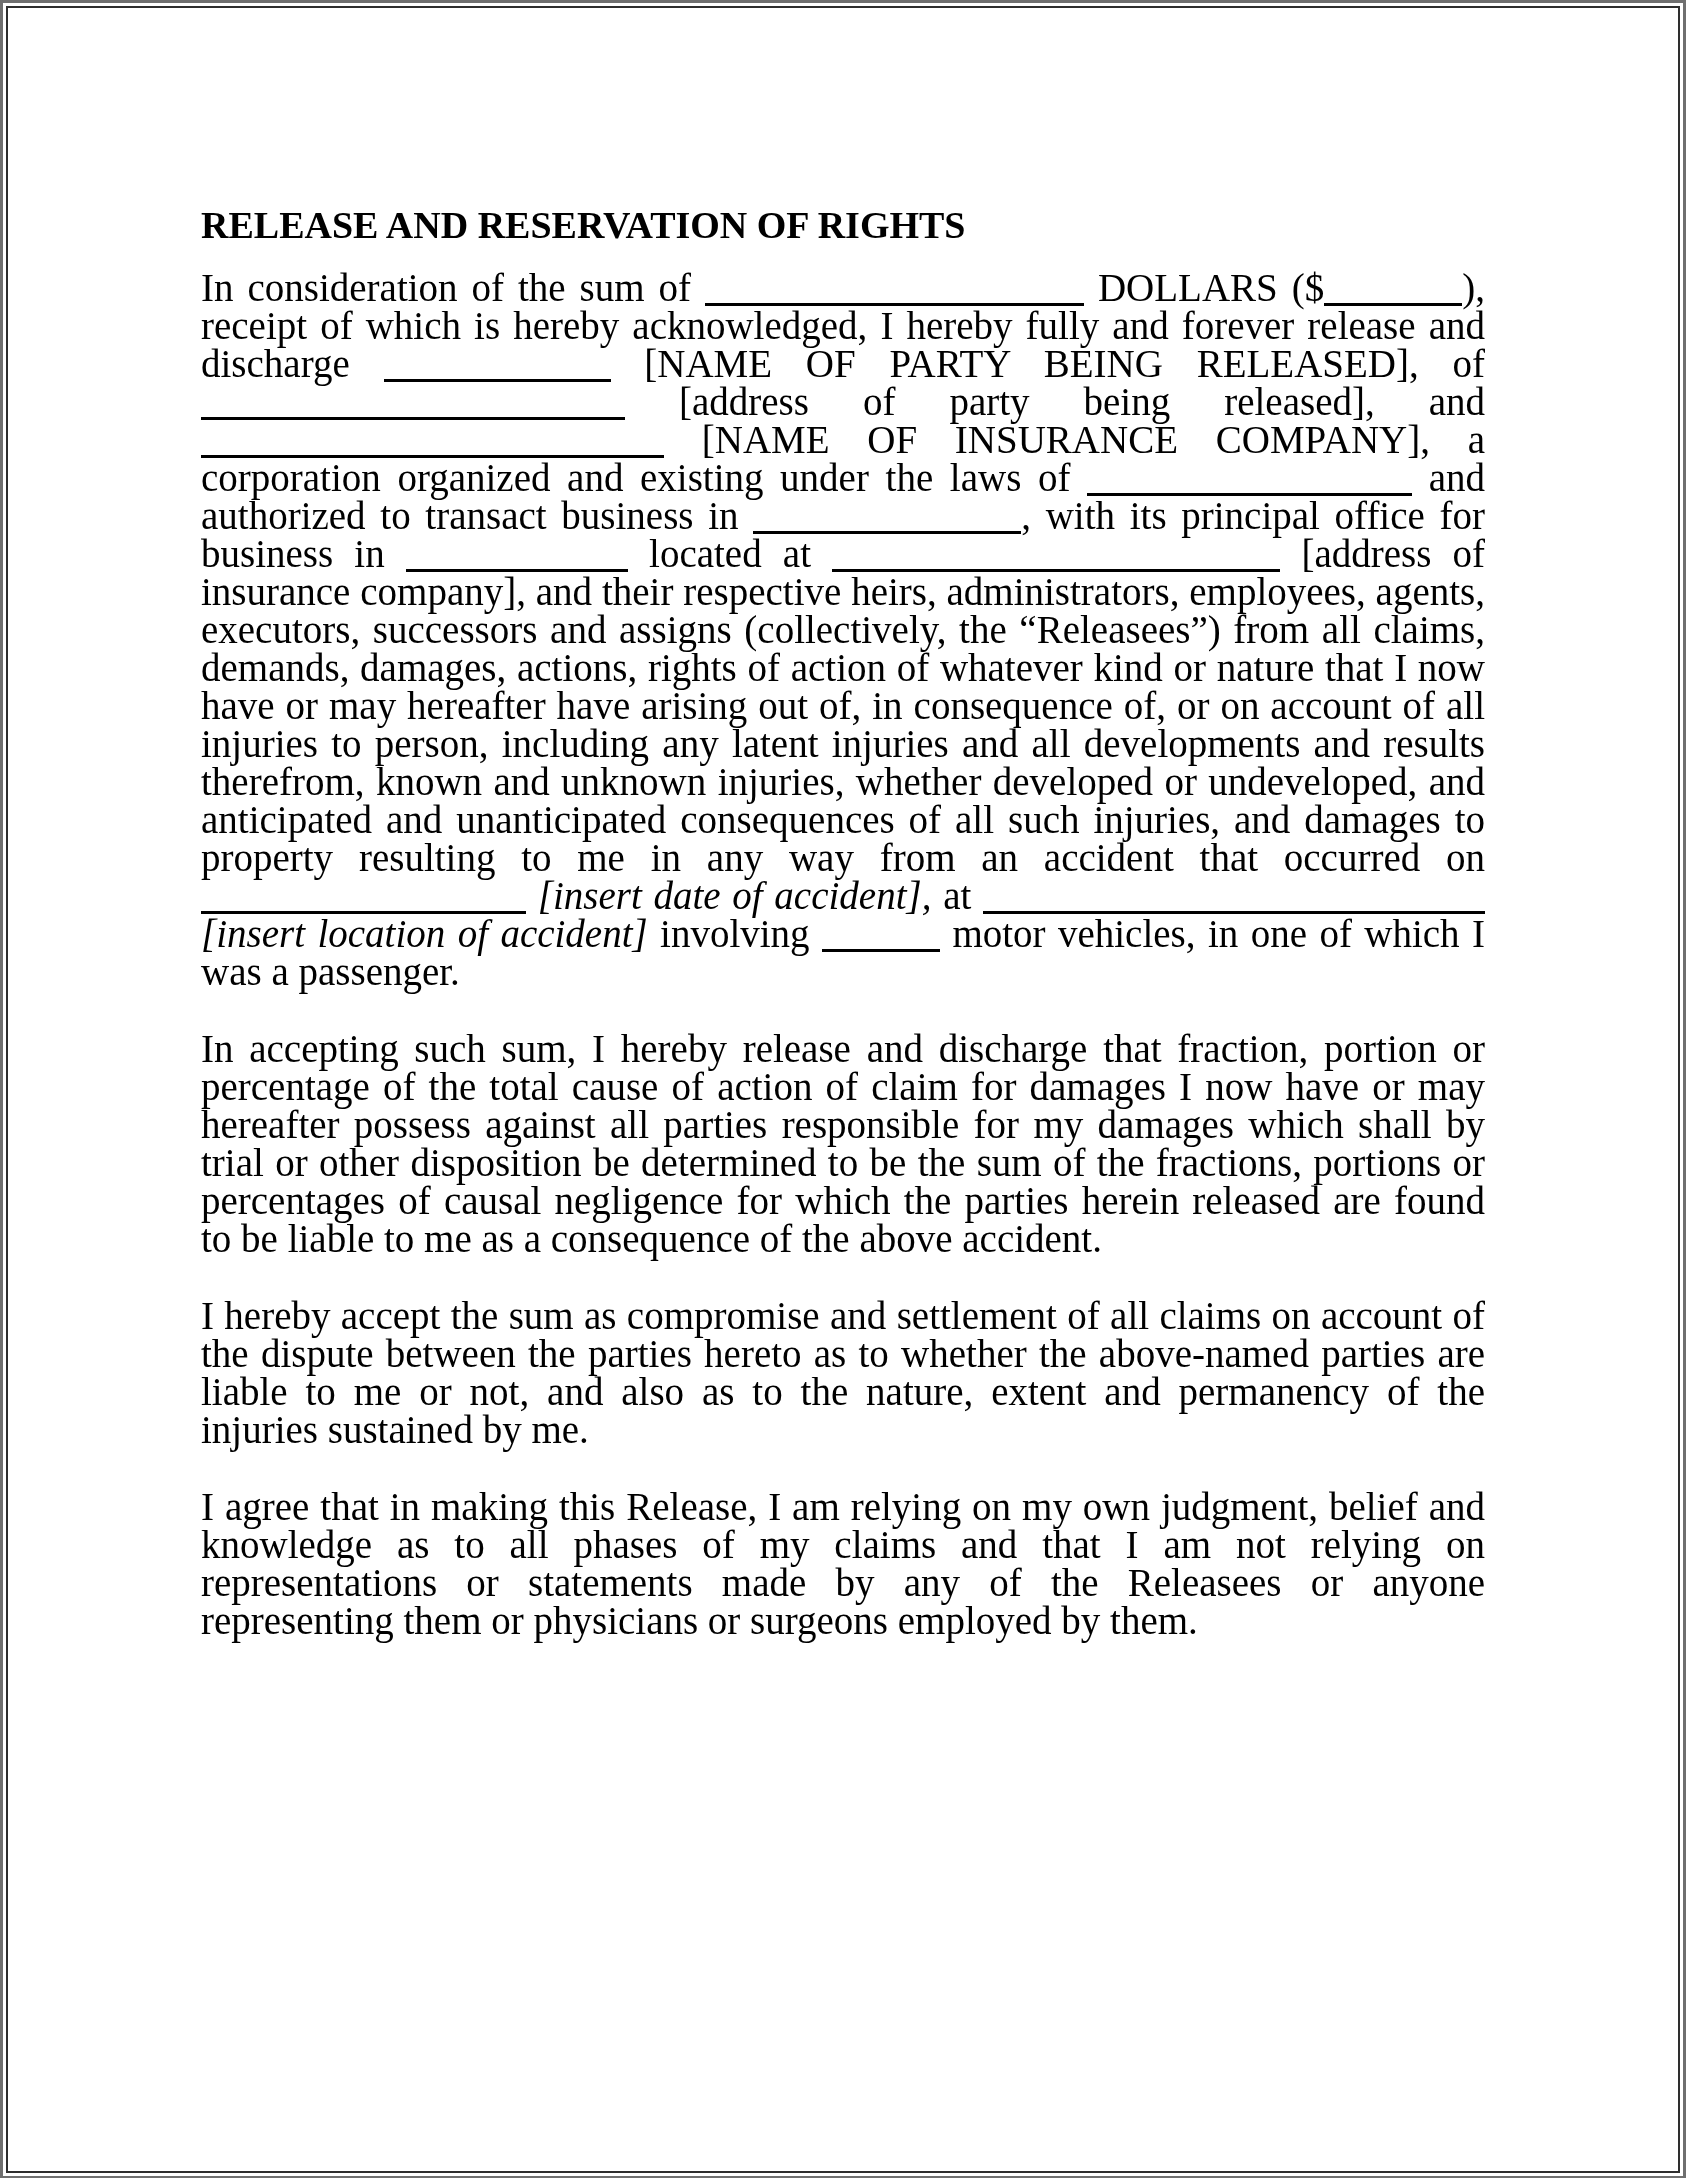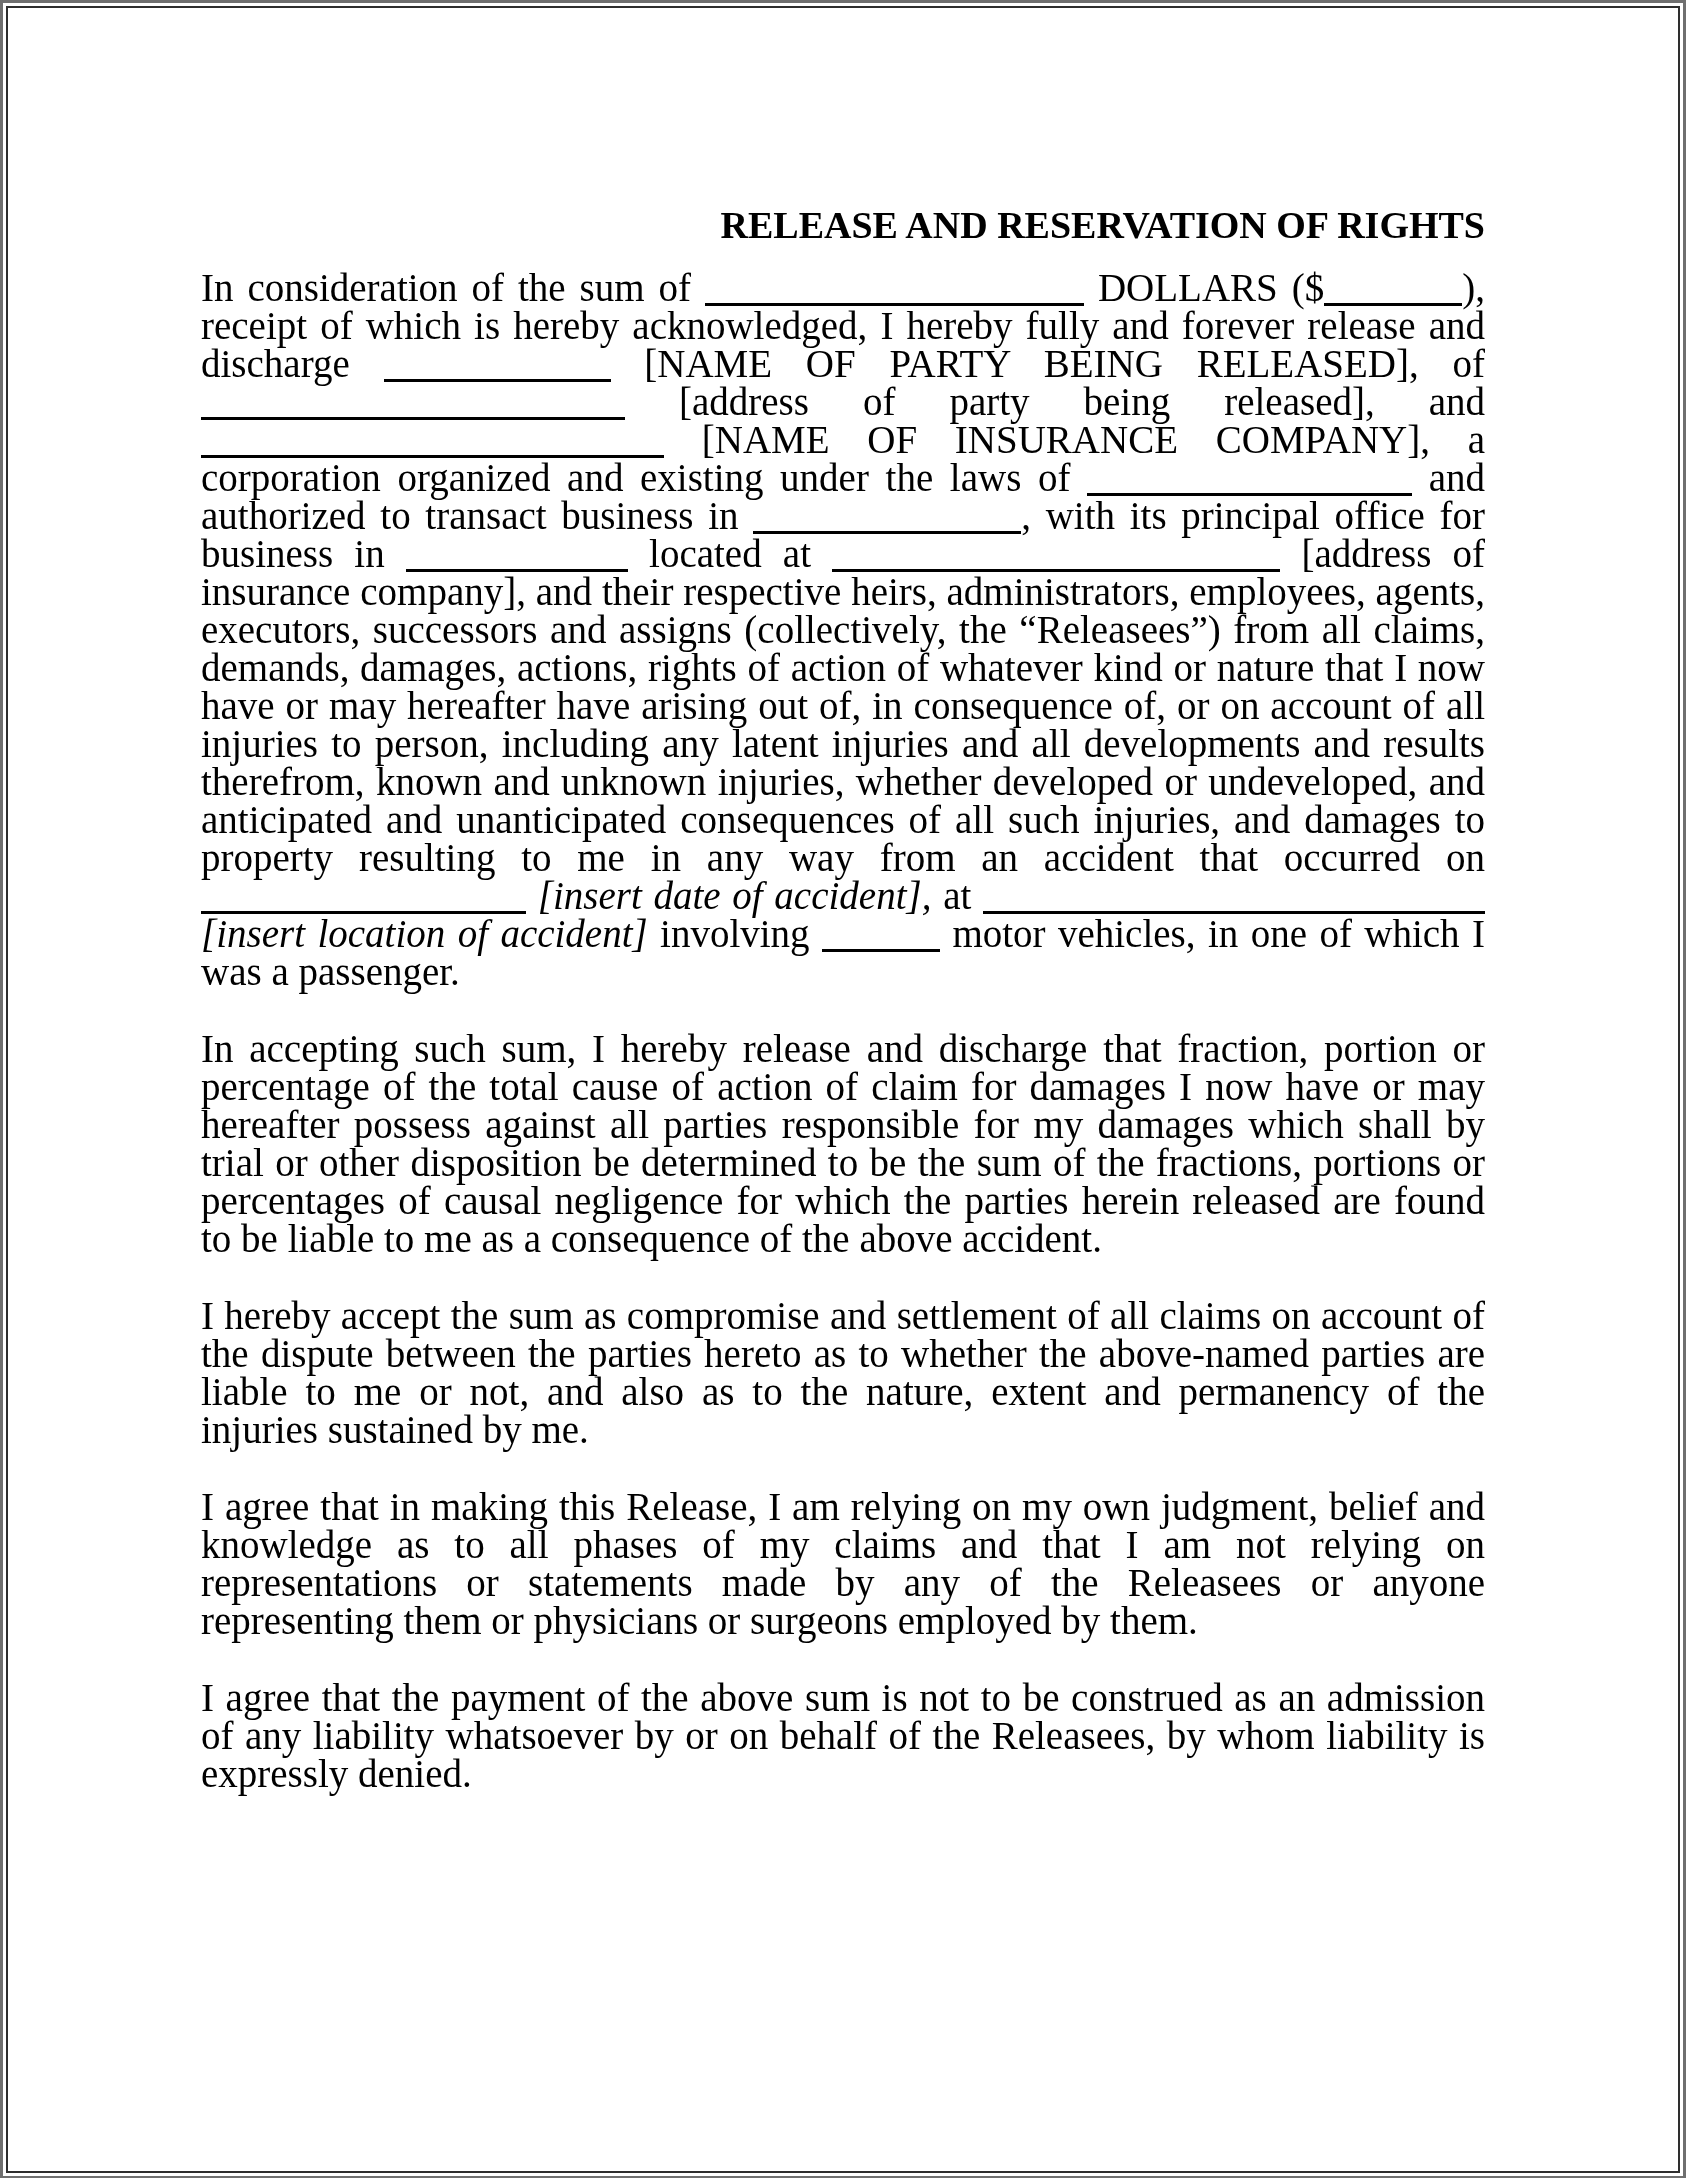--- a/index.html
+++ b/index.html
@@ -23,21 +23,21 @@
     width: 100%;
     height: 100%;
     border: 2px solid #2e2e2e;   
     padding: 196px 193px 0 193px; 
     background: #ffffff;
   }
   .title, .subtitle {
     font-size: 38px;
     line-height: 43px;
     font-weight: bold;
-    text-align: right;
+    text-align: left;
   }
   .title    { margin: 0 0 21.7px 0; }
   .subtitle { margin: 0 0 58px 0; }
   p.body-para {
     font-size: 39px;
     line-height: 38px;
     text-align: justify;
     margin: 0 0 39px 0;
   }
   p.body-para i { font-style: italic; }
@@ -52,16 +52,15 @@
 <body>
 
 <div class="page">
   <div class="sheet">
     <div class="title">RELEASE AND RESERVATION OF RIGHTS</div>
 
     <p class="body-para">In consideration of the sum of <span class="blank" style="width: 379px;"></span> DOLLARS ($<span class="blank" style="width: 138px;"></span>), receipt of which is hereby acknowledged, I hereby fully and forever release and discharge <span class="blank" style="width: 227px;"></span> [NAME OF PARTY BEING RELEASED], of <span class="blank" style="width: 424px;"></span> [address of party being released], and <span class="blank" style="width: 463px;"></span> [NAME OF INSURANCE COMPANY], a corporation organized and existing under the laws of <span class="blank" style="width: 325px;"></span> and authorized to transact business in <span class="blank" style="width: 268px;"></span>, with its principal office for business in <span class="blank" style="width: 222px;"></span> located at <span class="blank" style="width: 448px;"></span> [address of insurance company], and their respective heirs, administrators, employees, agents, executors, successors and assigns (collectively, the “Releasees”) from all claims, demands, damages, actions, rights of action of whatever kind or nature that I now have or may hereafter have arising out of, in consequence of, or on account of all injuries to person, including any latent injuries and all developments and results therefrom, known and unknown injuries, whether developed or undeveloped, and anticipated and unanticipated consequences of all such injuries, and damages to property resulting to me in any way from an accident that occurred on <span class="blank" style="width: 325px;"></span> <i>[insert date of accident],</i> at <span class="blank" style="width: 502px;"></span> <i>[insert location of accident]</i> involving <span class="blank" style="width: 118px;"></span> motor vehicles, in one of which I was a passenger.</p>
     <p class="body-para">In accepting such sum, I hereby release and discharge that fraction, portion or percentage of the total cause of action of claim for damages I now have or may hereafter possess against all parties responsible for my damages which shall by trial or other disposition be determined to be the sum of the fractions, portions or percentages of causal negligence for which the parties herein released are found to be liable to me as a consequence of the above accident.</p>
     <p class="body-para">I hereby accept the sum as compromise and settlement of all claims on account of the dispute between the parties hereto as to whether the above-named parties are liable to me or not, and also as to the nature, extent and permanency of the injuries sustained by me.</p>
     <p class="body-para">I agree that in making this Release, I am relying on my own judgment, belief and knowledge as to all phases of my claims and that I am not relying on representations or statements made by any of the Releasees or anyone representing them or physicians or surgeons employed by them.</p>
-    <p class="body-para">I agree that the payment of the above sum is not to be construed as an admission of any liability whatsoever by or on behalf of the Releasees, by whom liability is expressly denied.</p>
   </div>
 </div>
 
 
 </body></html>

